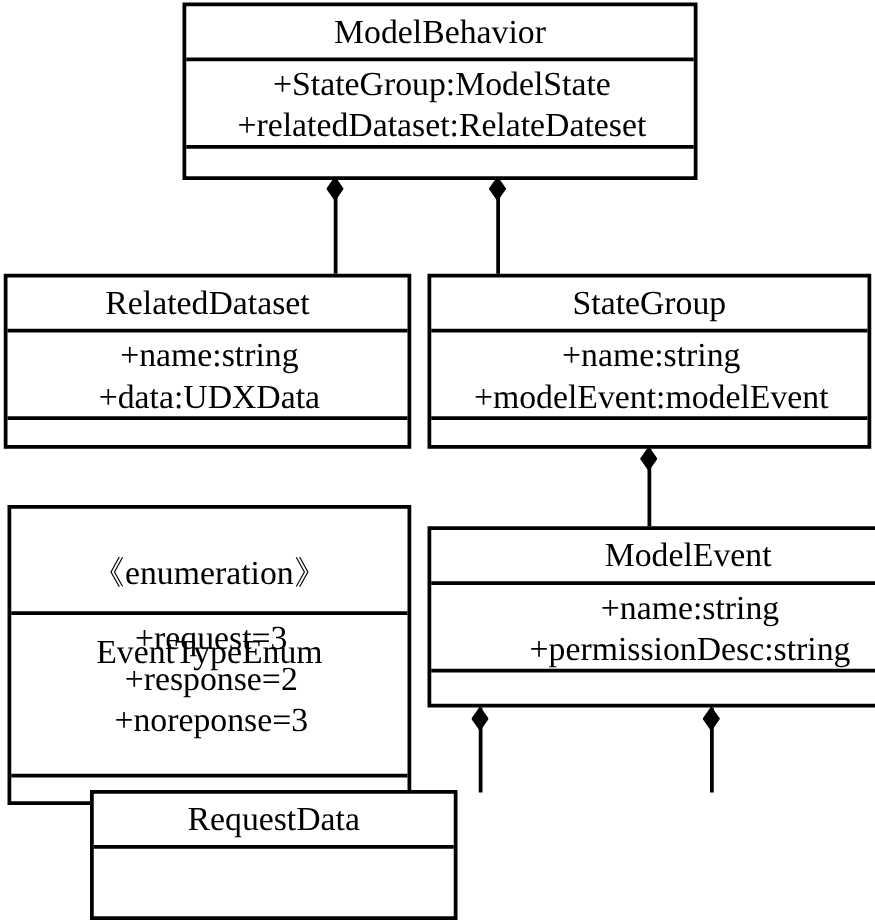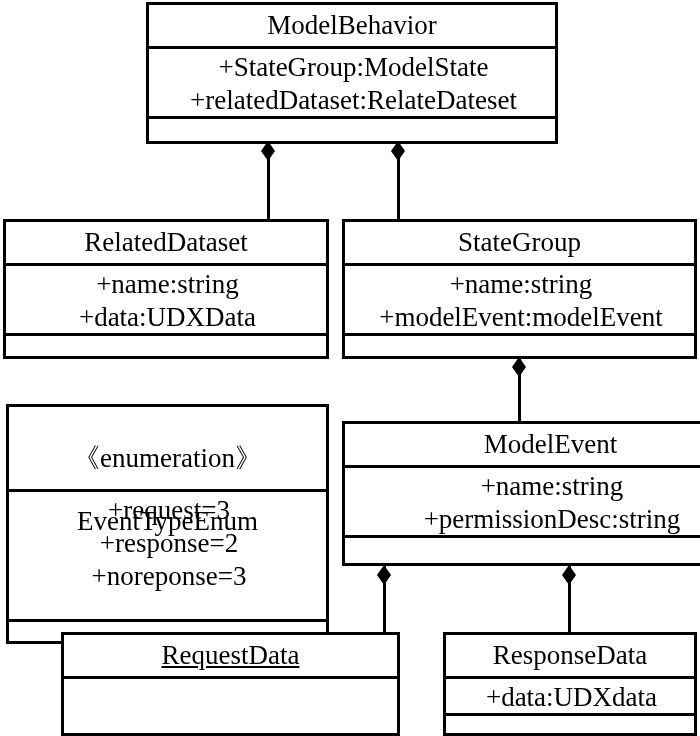--- a/index.html
+++ b/index.html
@@ -131,26 +131,19 @@
 
   <div class="uml-class" style="left:342px; top:421px; width:417px; height:145px;">
     <div class="uml-name" style="height:44px;">ModelEvent</div>
     <div class="uml-attrs" style="height:70px;">
       <div class="uml-attr">+name:string</div>
       <div class="uml-attr">+permissionDesc:string</div>
     </div>
     <div class="uml-ops"></div>
   </div>
 
-  <div class="uml-class" style="left:61px; top:632px; width:339px; height:104px;text-decoration:underline;">
+  <div class="uml-class" style="left:72px; top:632px; width:294px; height:104px;">
     <div class="uml-name" style="height:44px;">RequestData</div>
     <div class="uml-ops"></div>
   </div>
 
-  <div class="uml-class" style="left:443px; top:632px; width:254px; height:104px;">
-    <div class="uml-name" style="height:44px;">ResponseData</div>
-    <div class="uml-attrs" style="height:37px;">
-      <div class="uml-attr">+data:UDXdata</div>
-    </div>
-    <div class="uml-ops"></div>
-  </div>
 
 </div>
 
 </body></html>

